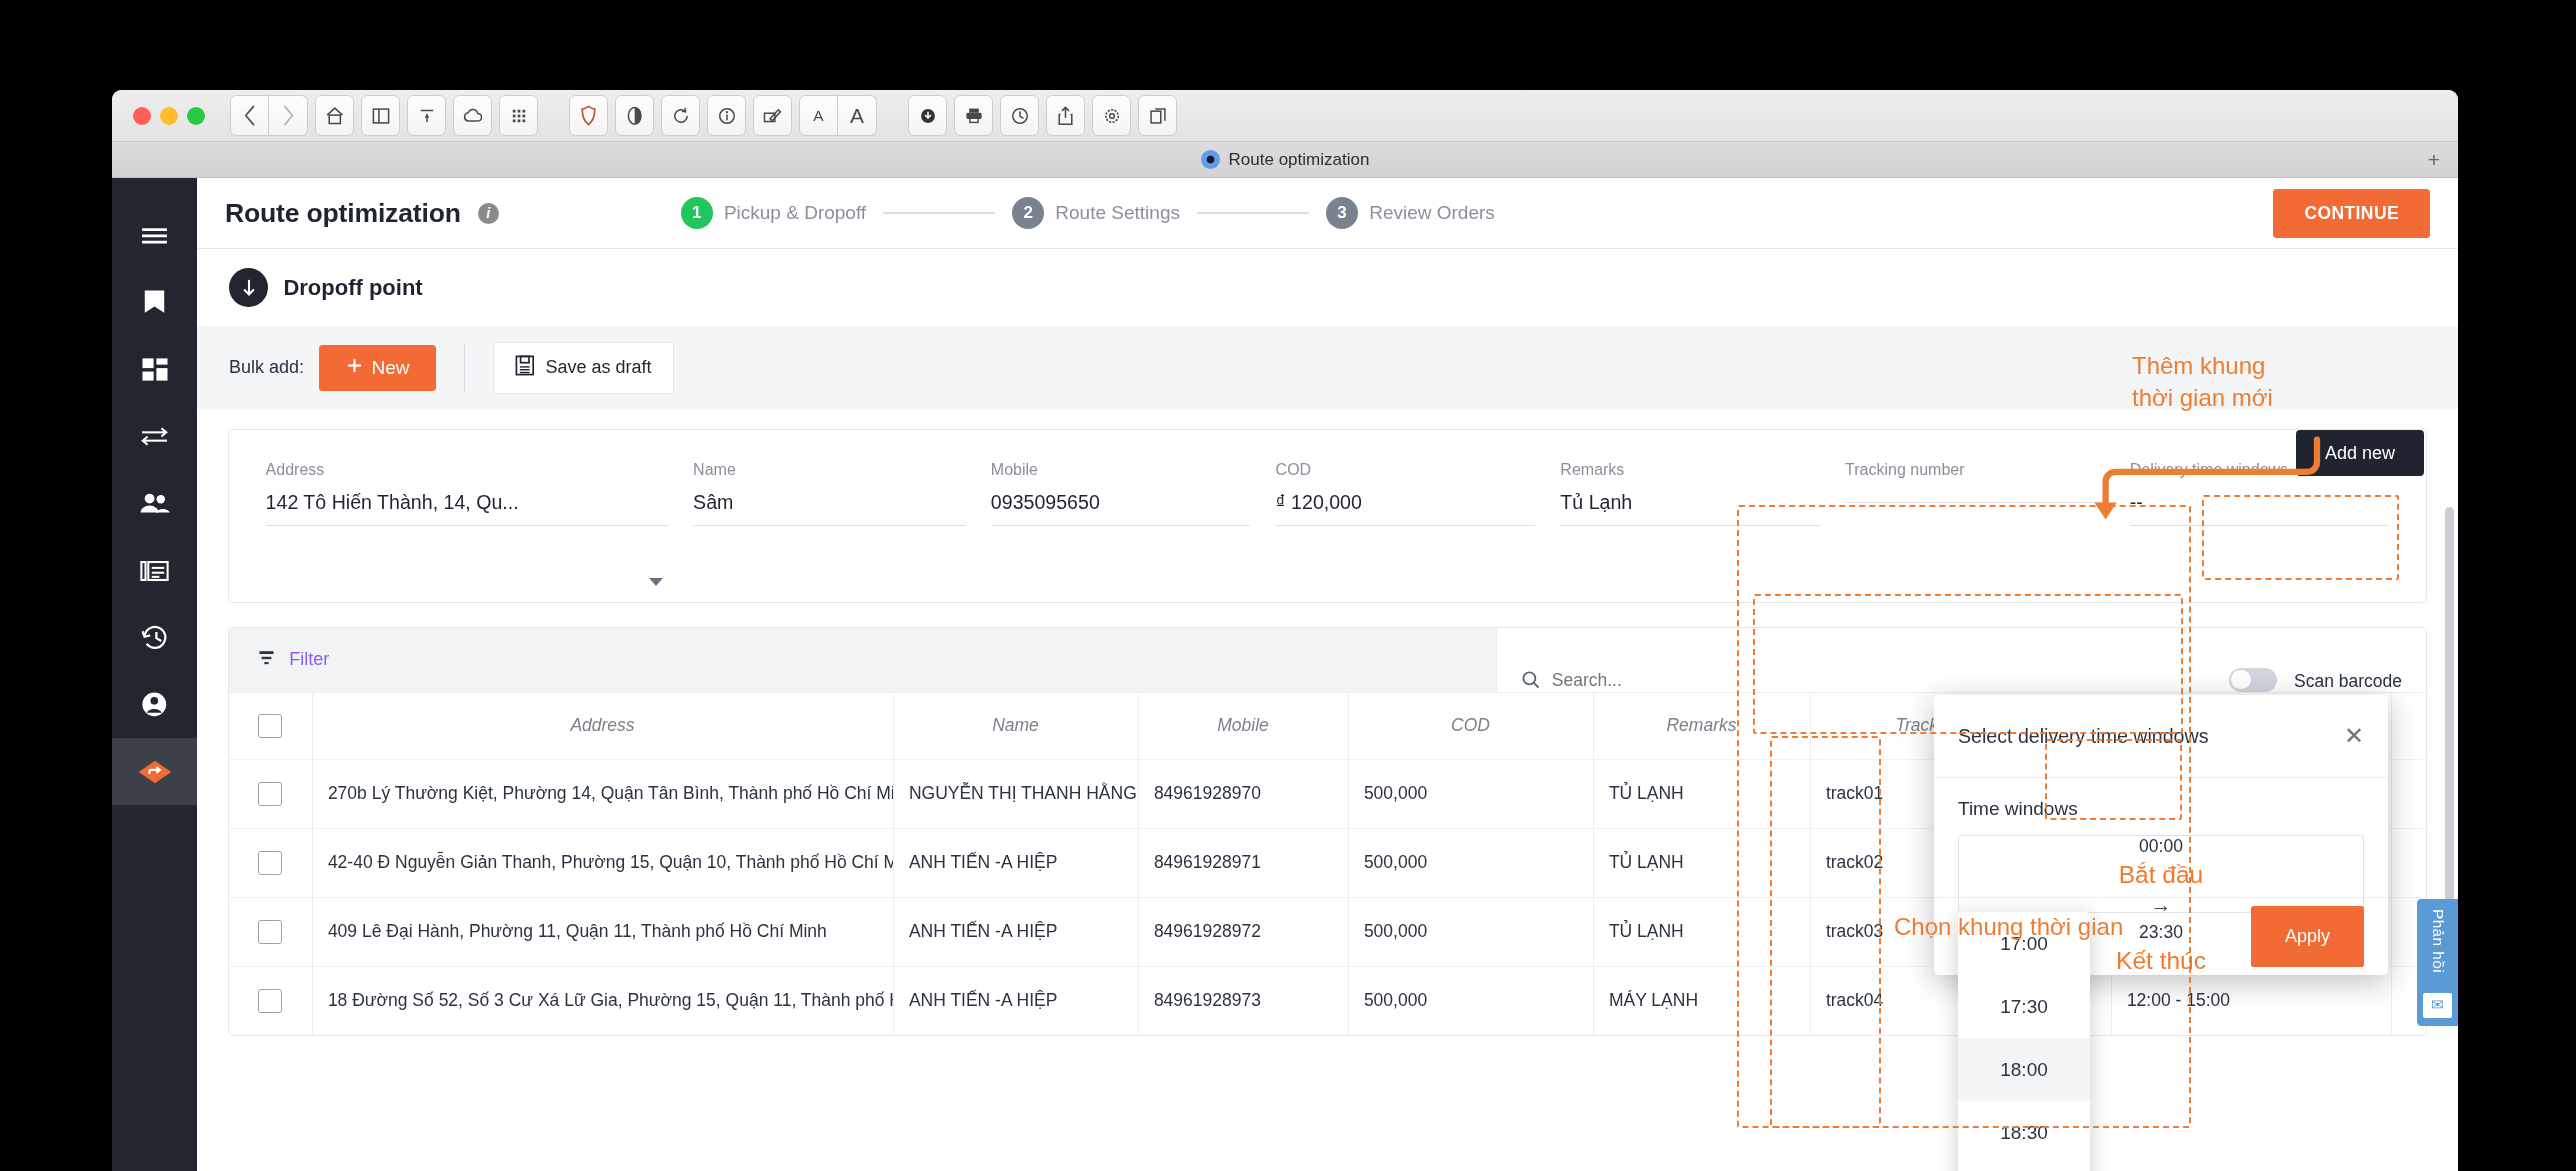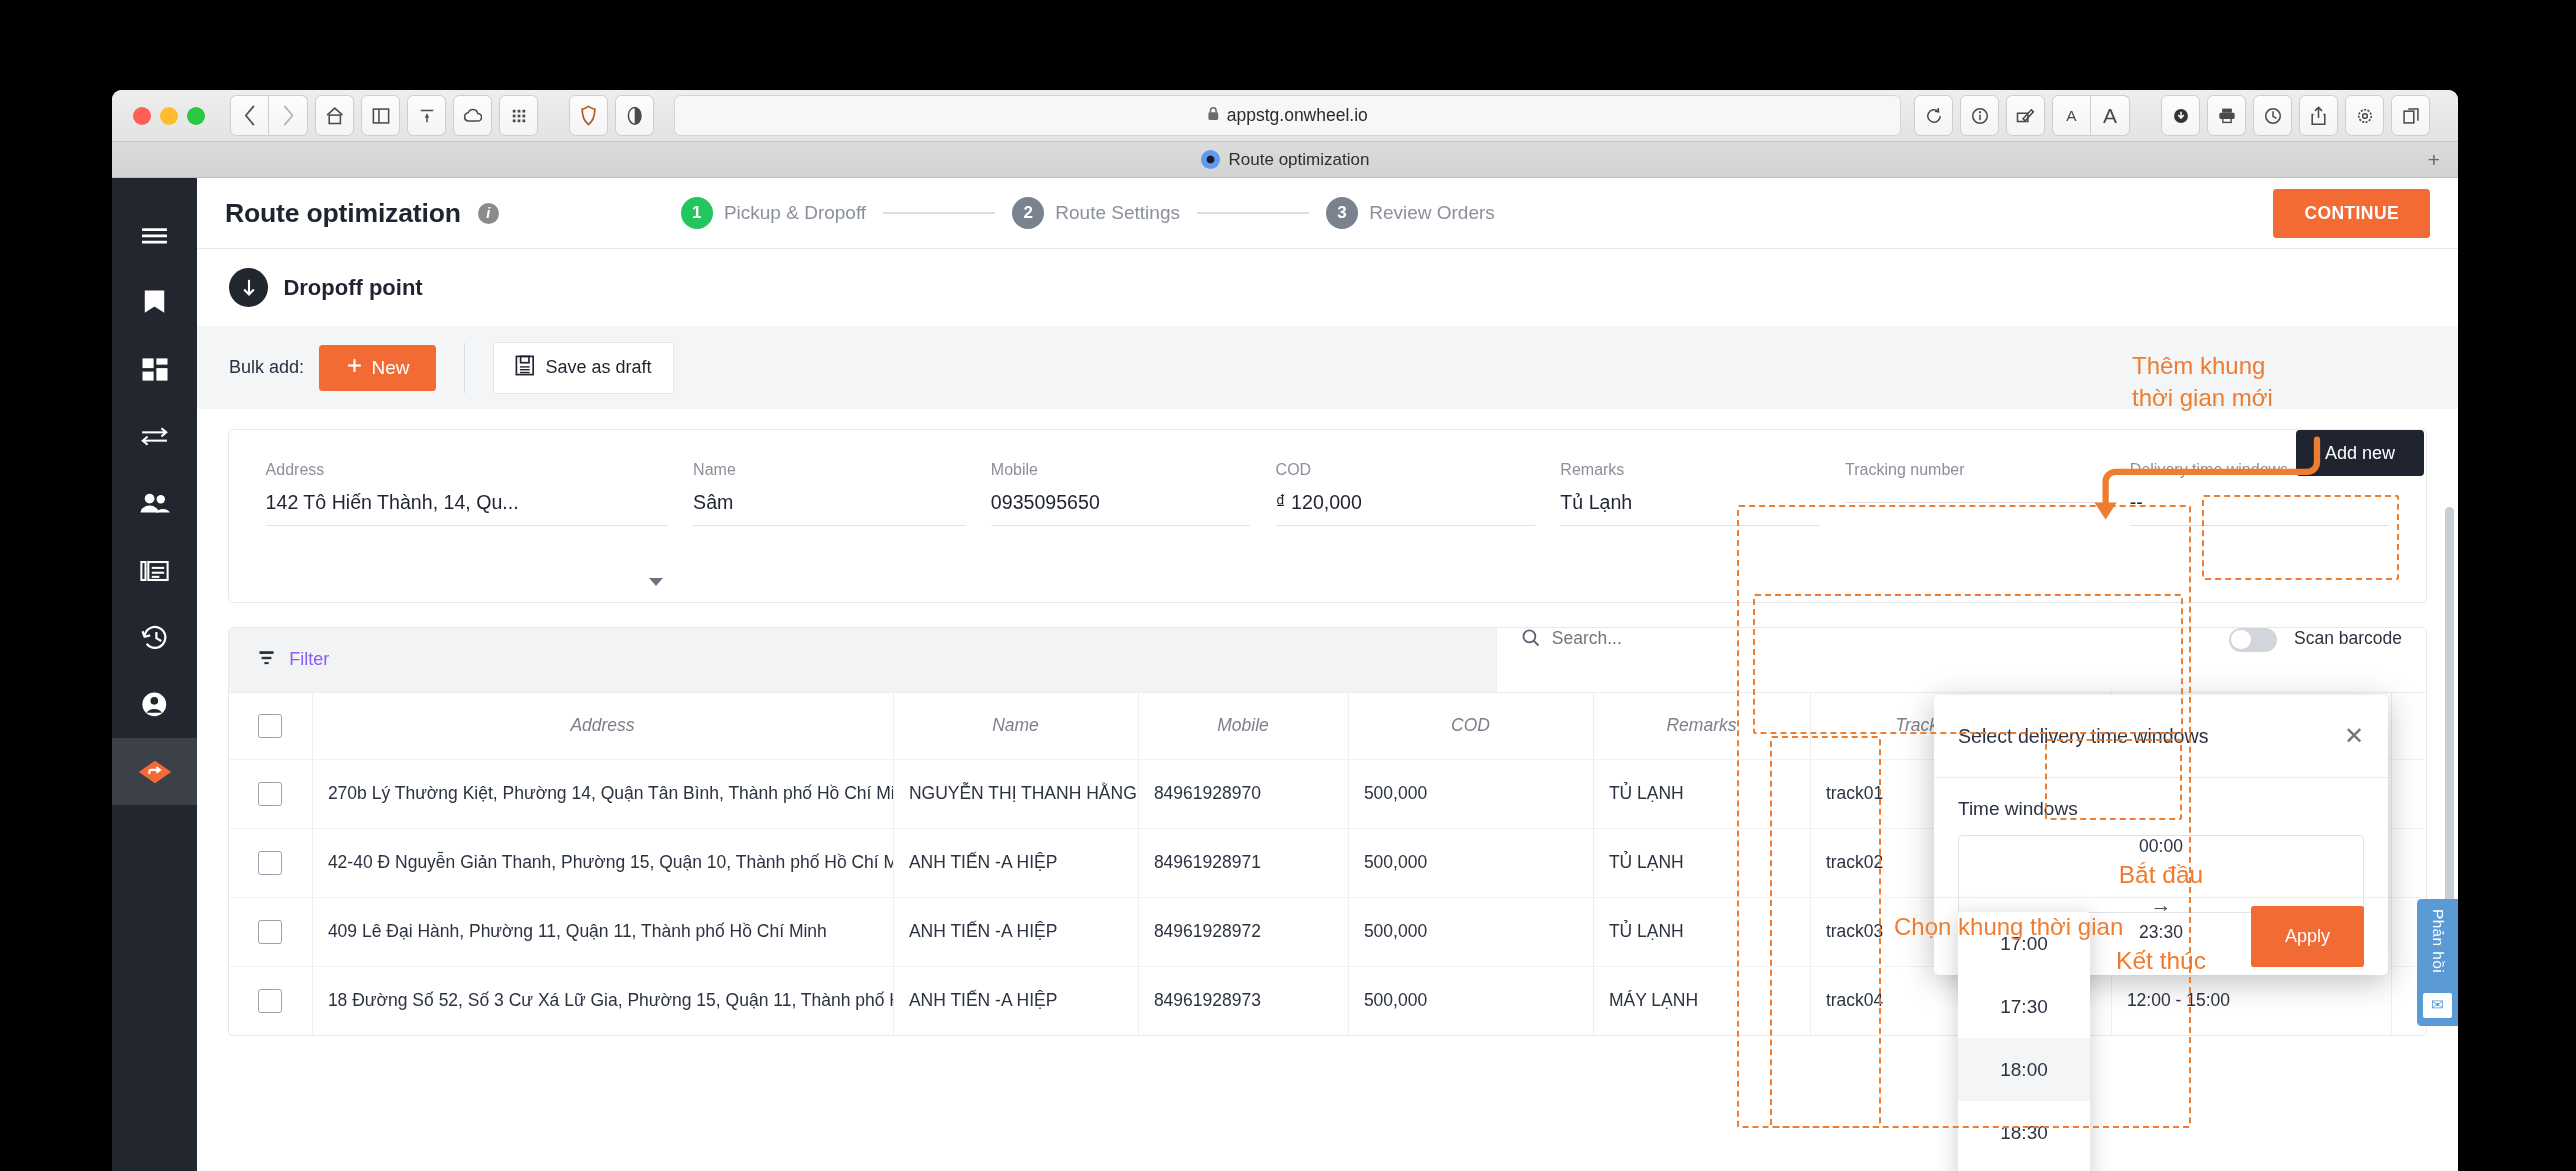--- a/index.html
+++ b/index.html
@@ -198,21 +198,21 @@
   }
   .filterbar {
     height: 64px; display: flex; align-items: stretch;
   }
   .filterleft {
     flex: 0 0 1267px; background: #f1f3f5;
     display: flex; align-items: center; padding-left: 26.6px; gap: 12.6px;
     font-size: 18px; color: #8b5cf6;
   }
   .filterright {
-    flex: 1; background: #fff; display: flex; align-items: flex-start;
+    flex: 1; background: #fff; display: flex; align-items: flex-end;
     padding: 0 24px; gap: 17px; border-left: 0.7px solid #eceef1;
   }
   .searchwrap { display: flex; align-items: center; gap: 11.2px; flex: 1; }
   .searchinput {
     border: none; outline: none; font-size: 17.5px; color: #9aa0ab;
     font-family: "Liberation Sans", sans-serif; background: transparent; width: 100%;
   }
   .toggle {
     width: 48px; height: 24px; border-radius: 12px; background: #d2d6dc;
     position: relative; flex-shrink: 0;
@@ -407,29 +407,20 @@
           <path d="M12 2 C7 5 4 6 3 6 c0 12 4 18 9 22 c5-4 9-10 9-22 c-1 0 -4 -1 -9 -4Z" fill="none" stroke="#b8521f" stroke-width="2.4"></path>
         </svg>
     </div>
     <div class="tbtn">
       <svg width="15.4" height="19.6" viewBox="0 0 22 28">
           <path d="M11 2 a9 12 0 0 1 0 24 a9 12 0 0 1 0 -24Z" fill="none" stroke="#4a4a4a" stroke-width="2.2"></path>
           <path d="M11 2 a9 12 0 0 1 0 24Z" fill="#4a4a4a"></path>
         </svg>
     </div>
 
-    <div class="urlbar">
-      <span>
-        <svg width="12.6" height="15.4" viewBox="0 0 18 22">
-            <rect x="2" y="9" width="14" height="11" rx="2" fill="#6b6b6b"></rect>
-            <path d="M5 9 V6.5 a4 4 0 0 1 8 0 V9" fill="none" stroke="#6b6b6b" stroke-width="2.2"></path>
-          </svg>
-      </span>
-      <span>appstg.onwheel.io</span>
-    </div>
 
     <div class="tbtn">
       <svg width="18" height="18" viewBox="0 0 26 26">
           <path d="M22 13 a9 9 0 1 1 -3 -6.7" fill="none" stroke="#4a4a4a" stroke-width="2.2"></path>
           <path d="M19 1.5 L19.6 7 L14.3 6.3" fill="none" stroke="#4a4a4a" stroke-width="2.2"></path>
         </svg>
     </div>
     <div class="tbtn">
       <svg width="18" height="18" viewBox="0 0 26 26">
           <circle cx="13" cy="13" r="10.5" fill="none" stroke="#4a4a4a" stroke-width="2.2"></circle>

